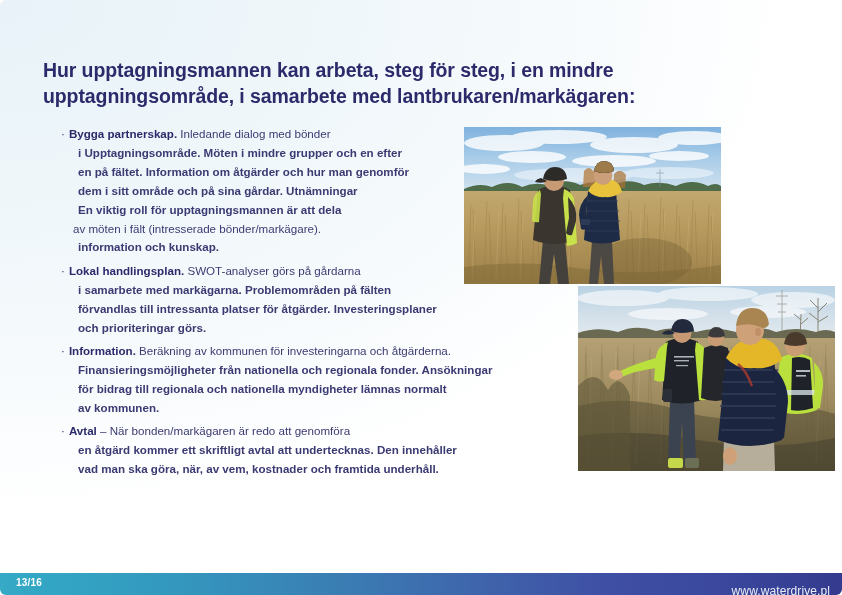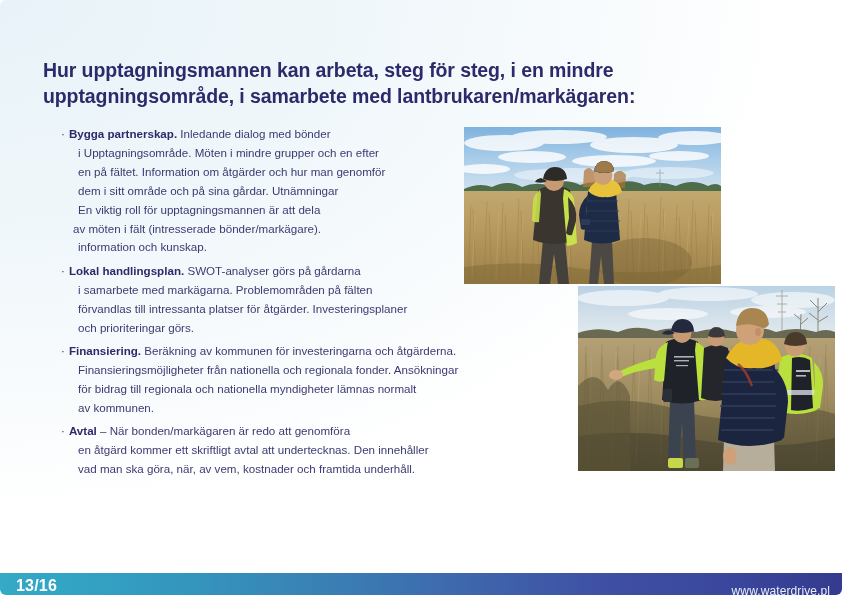--- a/index.html
+++ b/index.html
@@ -62,21 +62,21 @@
   }
   .bline .dot {
     color: #3b3a72;
     font-size: 11.6px;
     padding-right: 4px;
   }
   .bline .lead {
     font-weight: bold;
     color: #2c2a6b;
   }
-  .bline.ind1 { padding-left: 17px; }
+  .bline.ind1 { padding-left: 17px; font-weight: bold; }
   .bline.ind2 { padding-left: 12px; }
 
   
   .photo {
     position: absolute;
     overflow: hidden;
     background: #9bb0c4;
   }
   #photo-1 {
     left: 464px;
@@ -109,21 +109,21 @@
         #3f63ab 58%,
         #3f4fa4 72%,
         #3a479d 86%,
         #343b8e 100%);
   }
   #footer-page {
     position: absolute;
     left: 16px;
     top: 4px;
     color: #ffffff;
-    font-size: 16px;
+    font-size: 10px;
     font-weight: bold;
     letter-spacing: 0.2px;
   }
   #footer-url {
     position: absolute;
     right: 12px;
     top: 11px;
     color: #e9eef8;
     font-size: 12px;
     letter-spacing: 0.1px;
@@ -152,21 +152,21 @@
     </div>
 
     <div class="bullet-item">
       <span class="bline first"><span class="dot">·</span><span class="lead">Lokal handlingsplan.</span><span> SWOT-analyser görs på gårdarna</span></span>
       <span class="bline ind1">i samarbete med markägarna. Problemområden på fälten</span>
       <span class="bline ind1">förvandlas till intressanta platser för åtgärder. Investeringsplaner</span>
       <span class="bline ind1">och prioriteringar görs.</span>
     </div>
 
     <div class="bullet-item">
-      <span class="bline first"><span class="dot">·</span><span class="lead">Finansiering.</span><span> Beräkning av kommunen för investeringarna och åtgärderna.</span></span>
+      <span class="bline first"><span class="dot">·</span><span class="lead">Information.</span><span> Beräkning av kommunen för investeringarna och åtgärderna.</span></span>
       <span class="bline ind1">Finansieringsmöjligheter från nationella och regionala fonder. Ansökningar</span>
       <span class="bline ind1">för bidrag till regionala och nationella myndigheter lämnas normalt</span>
       <span class="bline ind1">av kommunen.</span>
     </div>
 
     <div class="bullet-item">
       <span class="bline first"><span class="dot">·</span><span class="lead">Avtal</span><span> – När bonden/markägaren är redo att genomföra</span></span>
       <span class="bline ind1">en åtgärd kommer ett skriftligt avtal att undertecknas. Den innehåller</span>
       <span class="bline ind1">vad man ska göra, när, av vem, kostnader och framtida underhåll.</span>
     </div>

